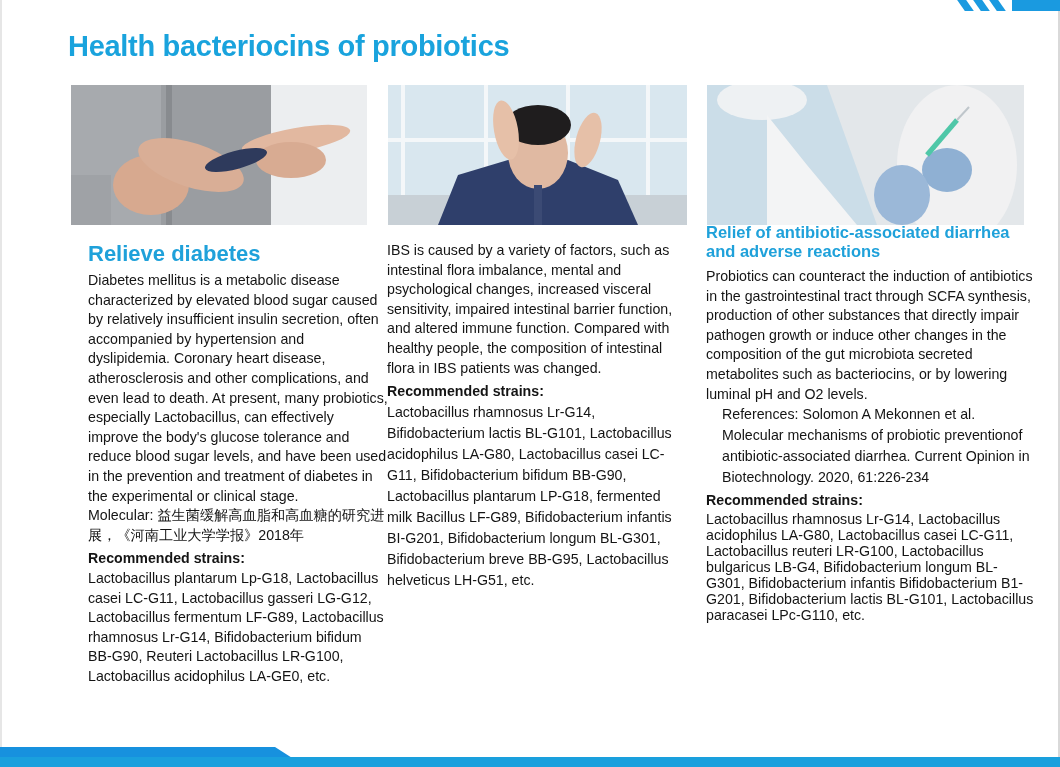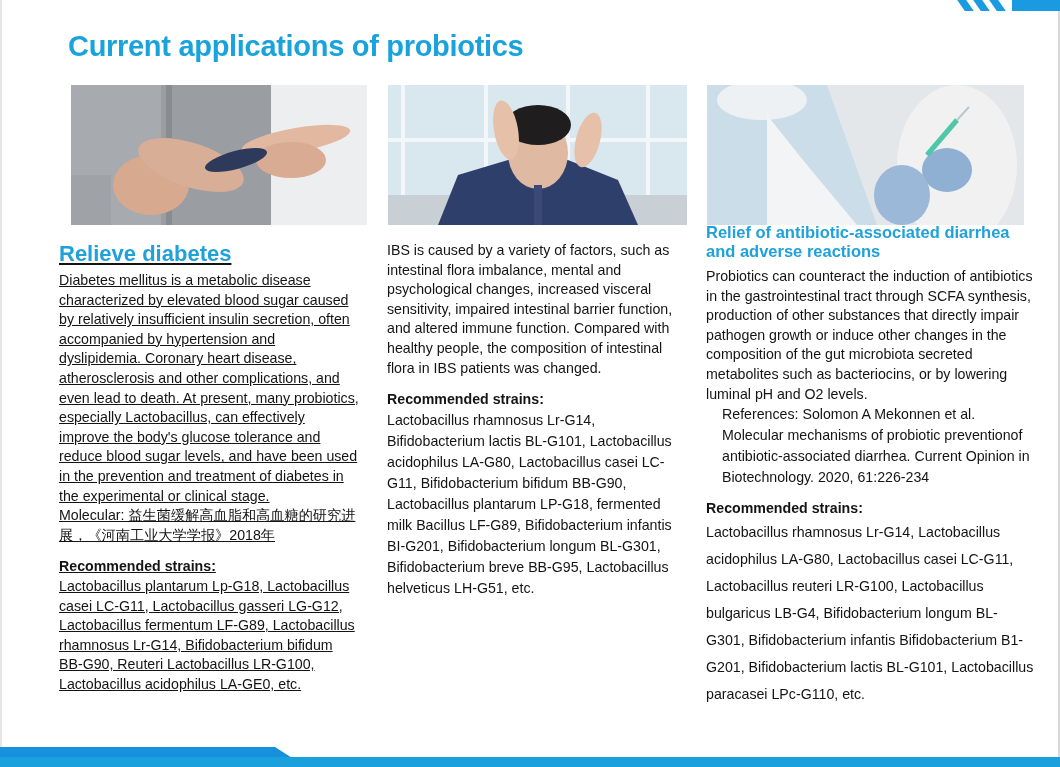--- a/index.html
+++ b/index.html
@@ -14,39 +14,39 @@
 
   .page-title { position: absolute; left: 68px; top: 30px; font-size: 29px; font-weight: bold; color: #19a3dd; letter-spacing: -0.3px; }
 
   .photo { position: absolute; top: 85px; height: 140px; overflow: hidden; }
   .photo svg { width: 100%; height: 100%; display: block; }
 
   .col { position: absolute; font-size: 14.2px; line-height: 19.6px; color: #141414; }
   .col-heading { color: #1fa1da; font-size: 22px; line-height: 26px; margin-bottom: 4px; }
   .col-heading.small { font-size: 16.5px; line-height: 19px; margin-bottom: 6px; }
   .para { white-space: normal; }
-  .rec { font-weight: bold; margin-top: 12px; }
+  .rec { font-weight: bold; margin-top: 4px; }
 
   .footer-band { position: absolute; left: 0; bottom: 0; width: 1060px; height: 10px; background: #1aa0dd; }
   .footer-tab { position: absolute; left: 0; bottom: 4px; width: 300px; height: 16px; background: #1791de; clip-path: polygon(0 0, 275px 0, 300px 100%, 0 100%); }
 </style>
 </head>
 <body>
 
 <div class="left-edge"></div>
 <div class="page-edge"></div>
 
 <div class="corner-stripes">
   <div class="s" style="right:90px"></div>
   <div class="s" style="right:74px"></div>
   <div class="s" style="right:58px"></div>
   <div class="bar"></div>
 </div>
 
-<h1 class="page-title">Current applications of probiotics</h1>
+<h1 class="page-title">Health bacteriocins of probiotics</h1>
 
 <div class="photo" style="left:71px; width:296px;">
   <svg viewBox="0 0 296 140" preserveAspectRatio="none">
     <rect width="296" height="140" fill="#eceef0"></rect>
     <rect x="0" y="0" width="200" height="140" fill="#9a9da1"></rect>
     <rect x="0" y="0" width="90" height="140" fill="#a7aaae"></rect>
     <rect x="95" y="0" width="6" height="140" fill="#888b8f"></rect>
     <ellipse cx="80" cy="100" rx="38" ry="30" fill="#d7a98f"></ellipse>
     <ellipse cx="120" cy="80" rx="55" ry="22" fill="#d9ae96" transform="rotate(18 120 80)"></ellipse>
     <ellipse cx="225" cy="55" rx="55" ry="12" fill="#e2b8a0" transform="rotate(-10 225 55)"></ellipse>
@@ -83,36 +83,36 @@
     <ellipse cx="55" cy="15" rx="45" ry="20" fill="#eef1f3"></ellipse>
     <path d="M60 30 L100 80 L150 140 L60 140 Z" fill="#f3f4f5"></path>
     <ellipse cx="250" cy="80" rx="60" ry="80" fill="#f1f1f2"></ellipse>
     <ellipse cx="240" cy="85" rx="25" ry="22" fill="#8fb0d3"></ellipse>
     <ellipse cx="195" cy="110" rx="28" ry="30" fill="#9bb8d8"></ellipse>
     <line x1="220" y1="70" x2="250" y2="35" stroke="#4fc7a8" stroke-width="5"></line>
     <line x1="250" y1="35" x2="262" y2="22" stroke="#bfc6cb" stroke-width="2"></line>
   </svg>
 </div>
 
-<div class="col col1" style="left:59px; top:241px; width:300px;text-decoration:underline;">
+<div class="col col1" style="left:88px; top:241px; width:300px;">
   <h2 class="col-heading">Relieve diabetes</h2>
   <p class="para">Diabetes mellitus is a metabolic disease characterized by elevated blood sugar caused by relatively insufficient insulin secretion, often accompanied by hypertension and dyslipidemia. Coronary heart disease, atherosclerosis and other complications, and even lead to death. At present, many probiotics, especially Lactobacillus, can effectively improve the body's glucose tolerance and reduce blood sugar levels, and have been used in the prevention and treatment of diabetes in the experimental or clinical stage.</p>
   <p class="para">Molecular: 益生菌缓解高血脂和高血糖的研究进展，《河南工业大学学报》2018年</p>
   <p class="rec">Recommended strains:</p>
   <p class="para">Lactobacillus plantarum Lp-G18, Lactobacillus casei LC-G11, Lactobacillus gasseri LG-G12, Lactobacillus fermentum LF-G89, Lactobacillus rhamnosus Lr-G14, Bifidobacterium bifidum BB-G90, Reuteri Lactobacillus LR-G100, Lactobacillus acidophilus LA-GE0, etc.</p>
 </div>
 
 <div class="col col2" style="left:387px; top:241px; width:298px;">
   <p class="para">IBS is caused by a variety of factors, such as intestinal flora imbalance, mental and psychological changes, increased visceral sensitivity, impaired intestinal barrier function, and altered immune function. Compared with healthy people, the composition of intestinal flora in IBS patients was changed.</p>
   <p class="rec">Recommended strains:</p>
   <p class="para" style="line-height:21px;">Lactobacillus rhamnosus Lr-G14, Bifidobacterium lactis BL-G101, Lactobacillus acidophilus LA-G80, Lactobacillus casei LC-G11, Bifidobacterium bifidum BB-G90, Lactobacillus plantarum LP-G18, fermented milk Bacillus LF-G89, Bifidobacterium infantis BI-G201, Bifidobacterium longum BL-G301, Bifidobacterium breve BB-G95, Lactobacillus helveticus LH-G51, etc.</p>
 </div>
 
 <div class="col col3" style="left:706px; top:223px; width:330px;">
   <h2 class="col-heading small">Relief of antibiotic-associated diarrhea and adverse reactions</h2>
   <p class="para">Probiotics can counteract the induction of antibiotics in the gastrointestinal tract through SCFA synthesis, production of other substances that directly impair pathogen growth or induce other changes in the composition of the gut microbiota secreted metabolites such as bacteriocins, or by lowering luminal pH and O2 levels.</p>
   <p class="para" style="line-height:20.8px;margin-left:16px;">References: Solomon A Mekonnen et al. Molecular mechanisms of probiotic preventionof antibiotic-associated diarrhea. Current Opinion in Biotechnology. 2020, 61:226-234</p>
   <p class="rec">Recommended strains:</p>
-  <p class="para" style="line-height:27px;">Lactobacillus rhamnosus Lr-G14, Lactobacillus acidophilus LA-G80, Lactobacillus casei LC-G11, Lactobacillus reuteri LR-G100, Lactobacillus bulgaricus LB-G4, Bifidobacterium longum BL-G301, Bifidobacterium infantis Bifidobacterium B1-G201, Bifidobacterium lactis BL-G101, Lactobacillus paracasei LPc-G110, etc.</p>
+  <p class="para" style="line-height:16px;">Lactobacillus rhamnosus Lr-G14, Lactobacillus acidophilus LA-G80, Lactobacillus casei LC-G11, Lactobacillus reuteri LR-G100, Lactobacillus bulgaricus LB-G4, Bifidobacterium longum BL-G301, Bifidobacterium infantis Bifidobacterium B1-G201, Bifidobacterium lactis BL-G101, Lactobacillus paracasei LPc-G110, etc.</p>
 </div>
 
 <div class="footer-tab"></div>
 <div class="footer-band"></div>
 
 </body></html>

